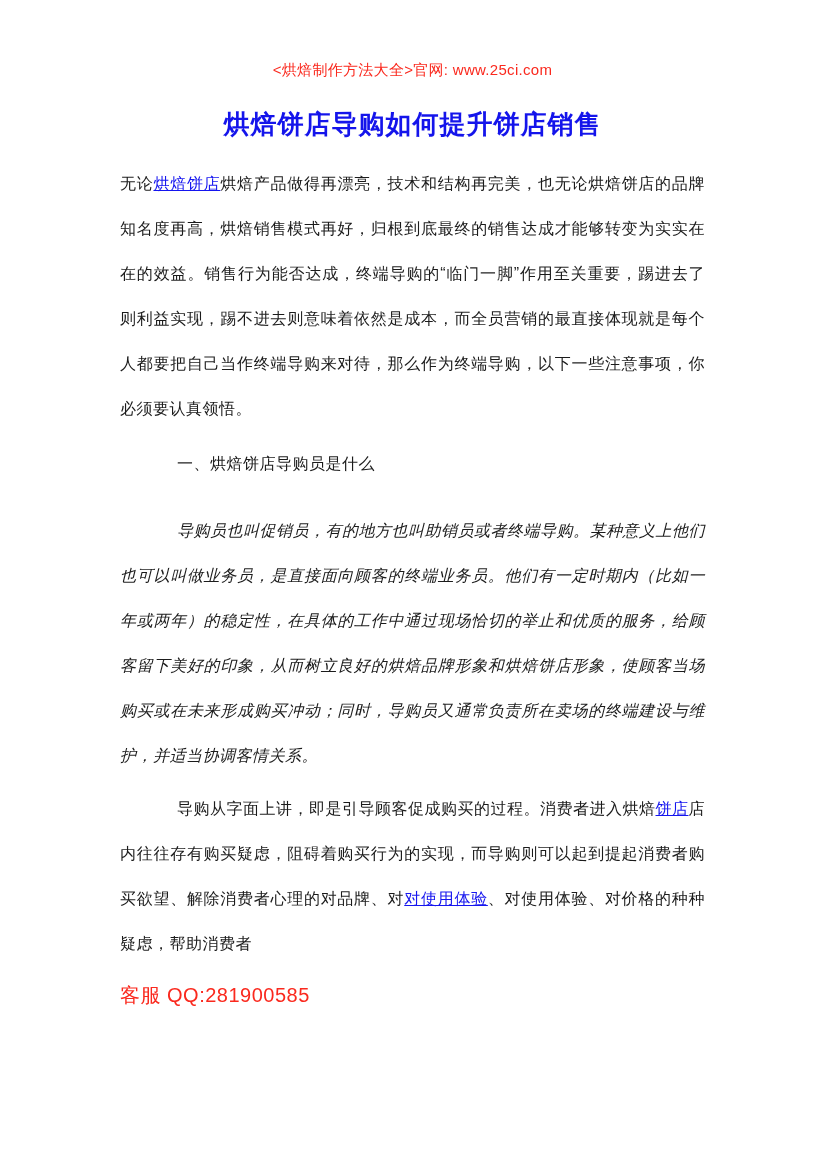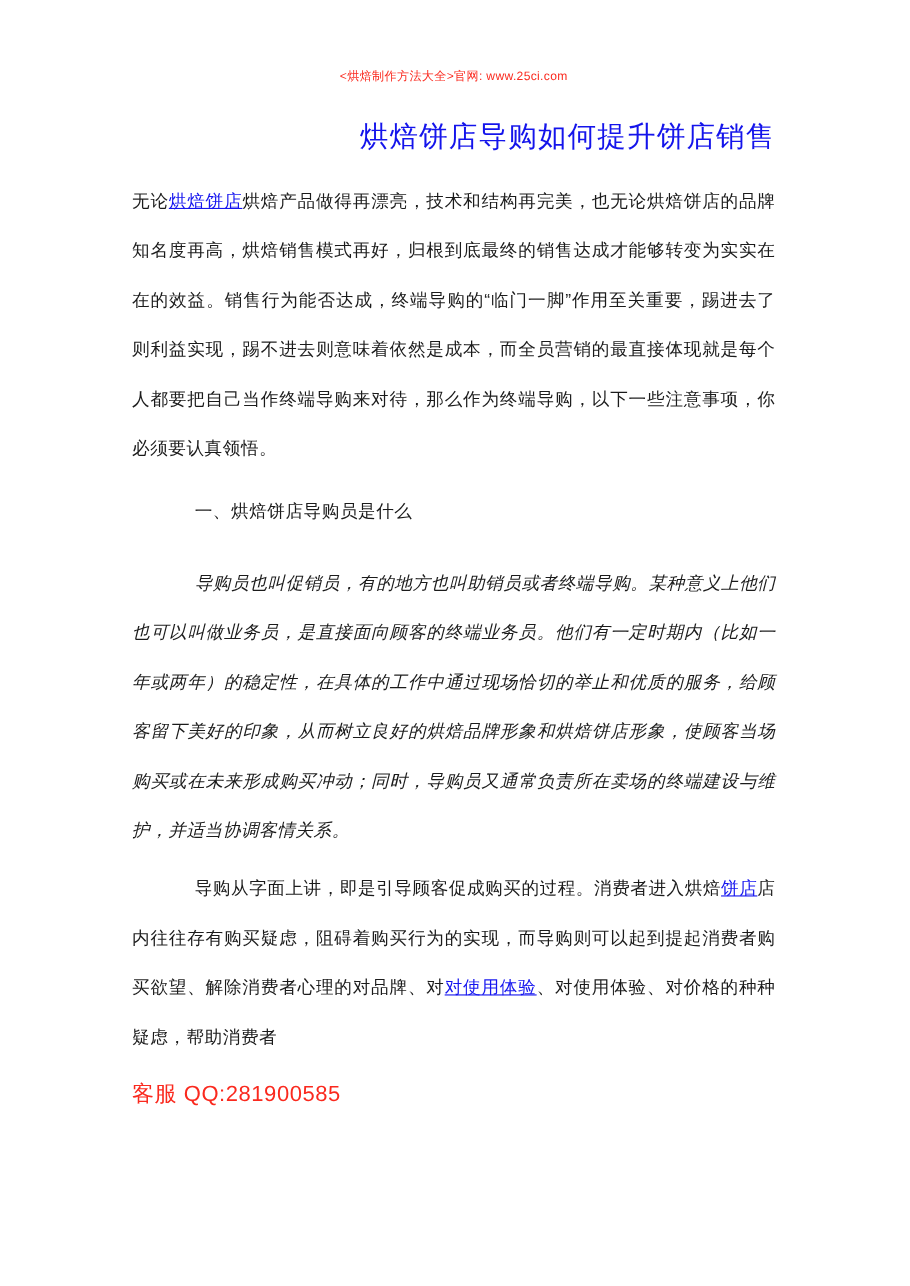--- a/index.html
+++ b/index.html
@@ -14,45 +14,45 @@
     position: relative;
     width: 827px;
     height: 1169px;
     background: #ffffff;
     box-sizing: border-box;
     padding: 58px 122px 0 120px;
     overflow: hidden;
   }
   .site-header {
     text-align: center;
-    font-size: 11px;
+    font-size: 15px;
     line-height: 24px;
     color: #fa291e;
     margin: 0;
     letter-spacing: 0.3px;
   }
   .article-title {
-    text-align: right;
+    text-align: center;
     font-size: 26px;
-    font-weight: 400;
+    font-weight: 700;
     line-height: 36px;
     color: #1414eb;
     margin: 24px 0 0 0;
     letter-spacing: 1px;
   }
   .body-p {
     font-size: 16px;
     line-height: 45px;
     color: #1b1b1b;
     text-align: justify;
     margin: 0;
     letter-spacing: 0.5px;
   }
   .p-intro   { margin-top: 19px; }
-  .p-heading { margin-top: 12px; text-indent: 57px; text-align: left; }
+  .p-heading { margin-top: 12px; text-indent: 57px; text-align: left; font-family: Liberation Mono, monospace; }
   .p-body2   { margin-top: 20px; text-indent: 57px; font-style: italic; }
   .p-body3   { margin-top: 8px;  text-indent: 57px; }
   .inline-link {
     color: #1515ef;
     text-decoration: underline;
     cursor: pointer;
   }
   .footer-line {
     font-size: 20px;
     line-height: 26px;

